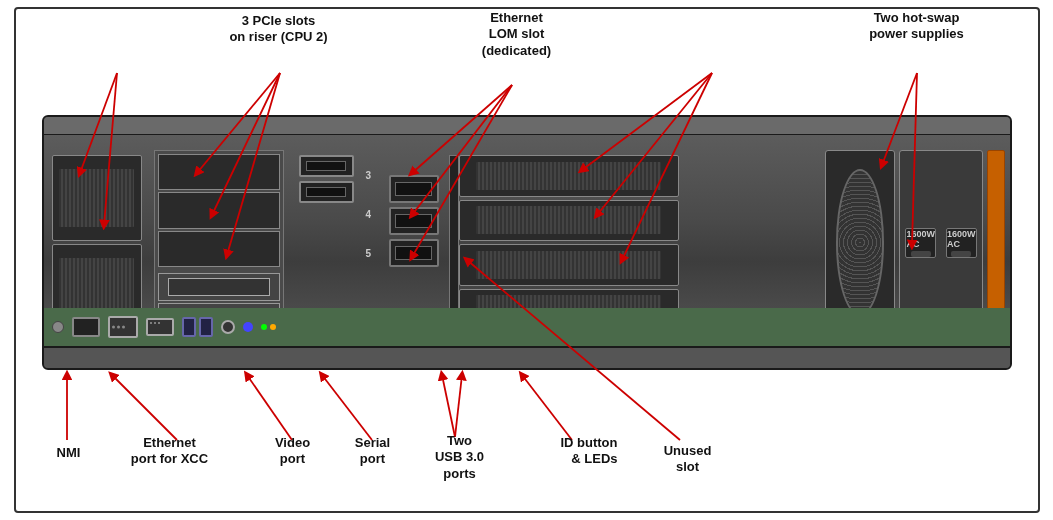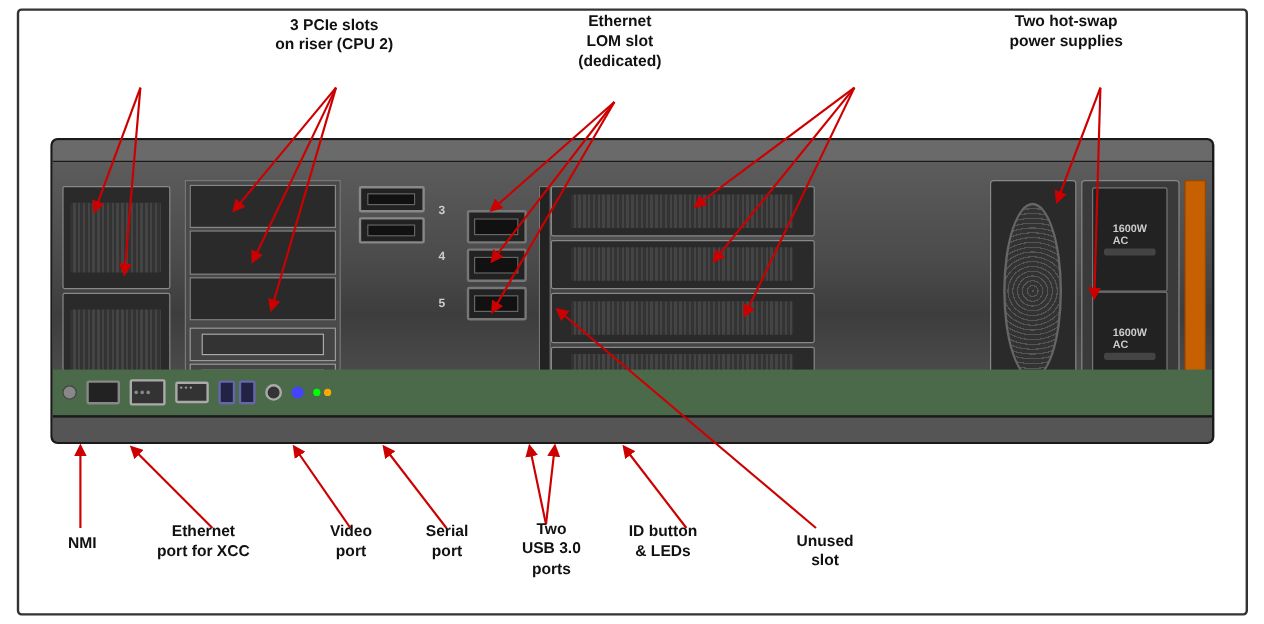--- a/index.html
+++ b/index.html
@@ -191,26 +191,26 @@
       height: 80%;
       border-radius: 50%;
       background: repeating-radial-gradient(circle, #555 0px, #555 1px, #333 1px, #333 4px);
       border: 2px solid #666;
     }
     .psu-unit {
       background: #3a3a3a;
       border: 1px solid #888;
       flex: 1;
       display: flex;
-      flex-direction: column;
+      flex-direction: row;
       align-items: center;
       justify-content: space-around;
       border-radius: 3px;
       padding: 5px;
-      gap: 0;
+      gap: 10px;
     }
     .psu-sub {
       background: #222;
       border: 1px solid #777;
       width: 90%;
       flex: 1;
       border-radius: 2px;
       display: flex;
       align-items: center;
       justify-content: center;
@@ -520,30 +520,30 @@
 
       <line x1="668" y1="435" x2="455" y2="255" stroke="#cc0000" stroke-width="1.8" marker-end="url(#ah)"></line>
     </svg>
 
 
     <div class="label" style="left:202px;top:8px;width:130px;">3 PCIe slots<br>on riser (CPU 2)</div>
 
     <div class="label" style="left:440px;top:5px;width:130px;">Ethernet<br>LOM slot<br>(dedicated)</div>
 
 
-    <div class="label" style="left:802px;top:5px;width:150px;">Two hot-swap<br>power supplies</div>
+    <div class="label" style="left:830px;top:5px;width:150px;">Two hot-swap<br>power supplies</div>
 
     <div class="label" style="left:32px;top:440px;width:50px;">NMI</div>
 
     <div class="label" style="left:108px;top:430px;width:100px;">Ethernet<br>port for XCC</div>
 
     <div class="label" style="left:246px;top:430px;width:70px;">Video<br>port</div>
 
     <div class="label" style="left:326px;top:430px;width:70px;">Serial<br>port</div>
 
     <div class="label" style="left:408px;top:428px;width:80px;">Two<br>USB 3.0<br>ports</div>
 
-    <div class="label" style="left:496px;top:430px;width:90px;">ID button<br>&amp; LEDs</div>
+    <div class="label" style="left:516px;top:430px;width:90px;text-align:right;">ID button<br>&amp; LEDs</div>
 
     <div class="label" style="left:636px;top:438px;width:80px;">Unused<br>slot</div>
 
   </div>
 </div>
 
 </body></html>

